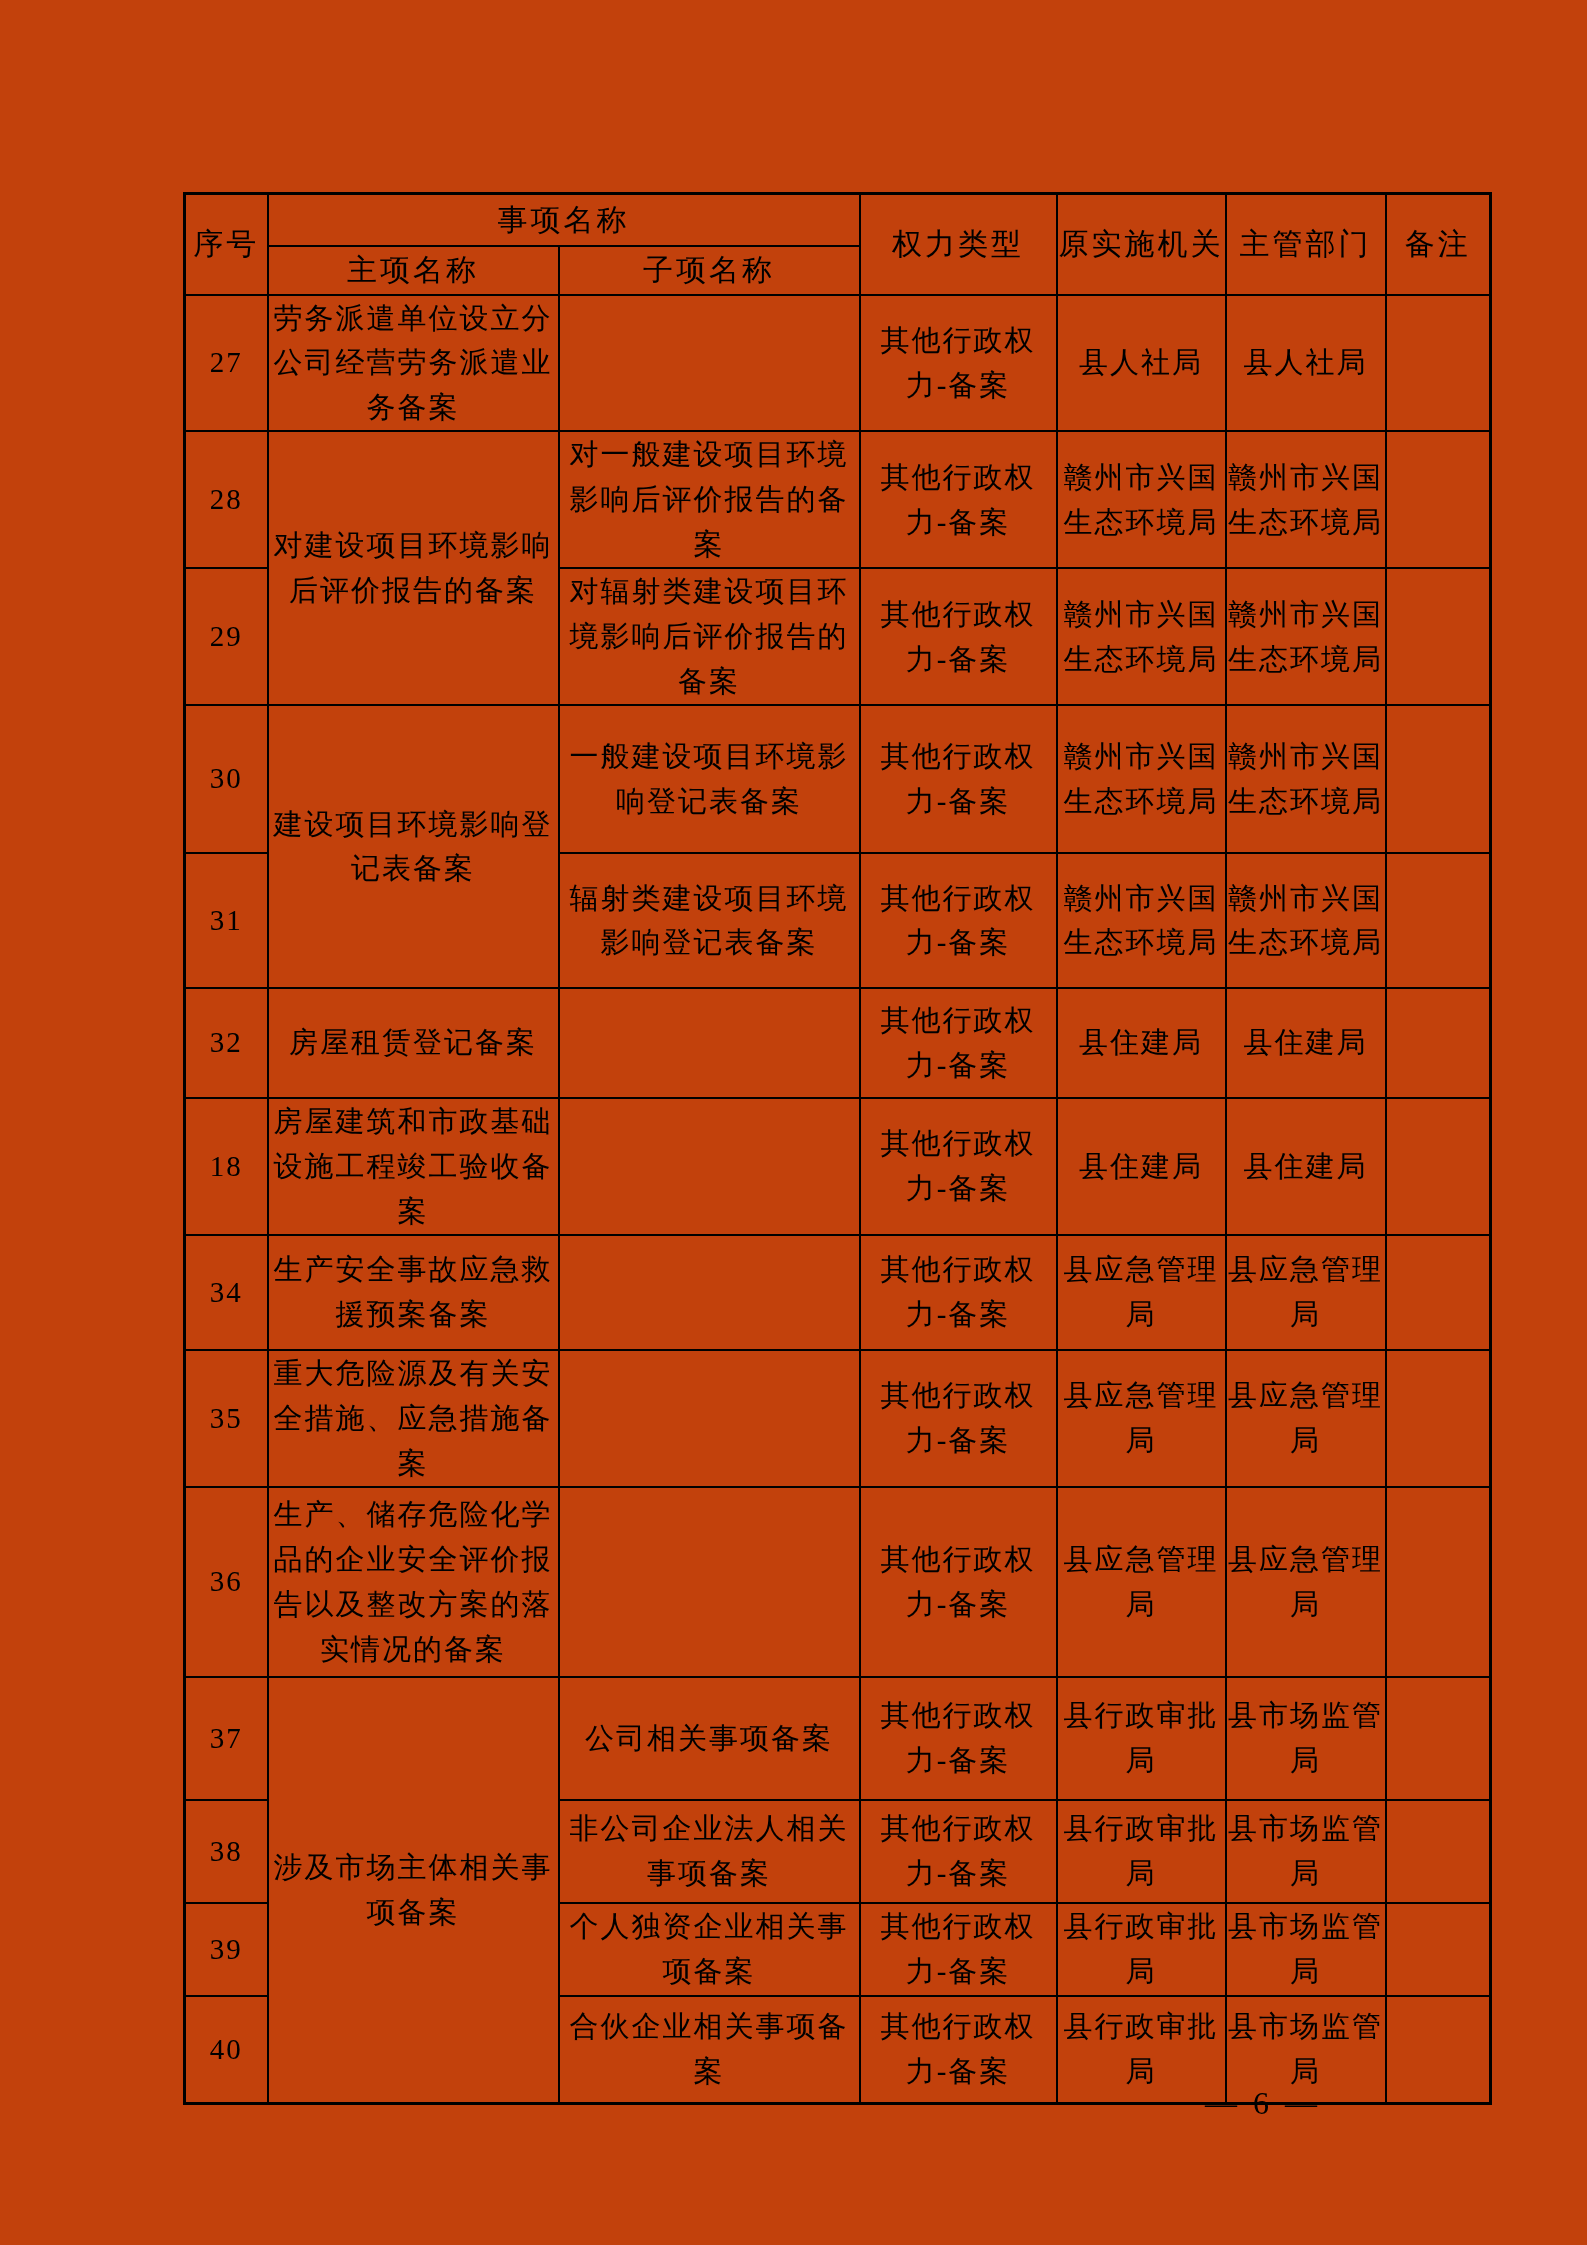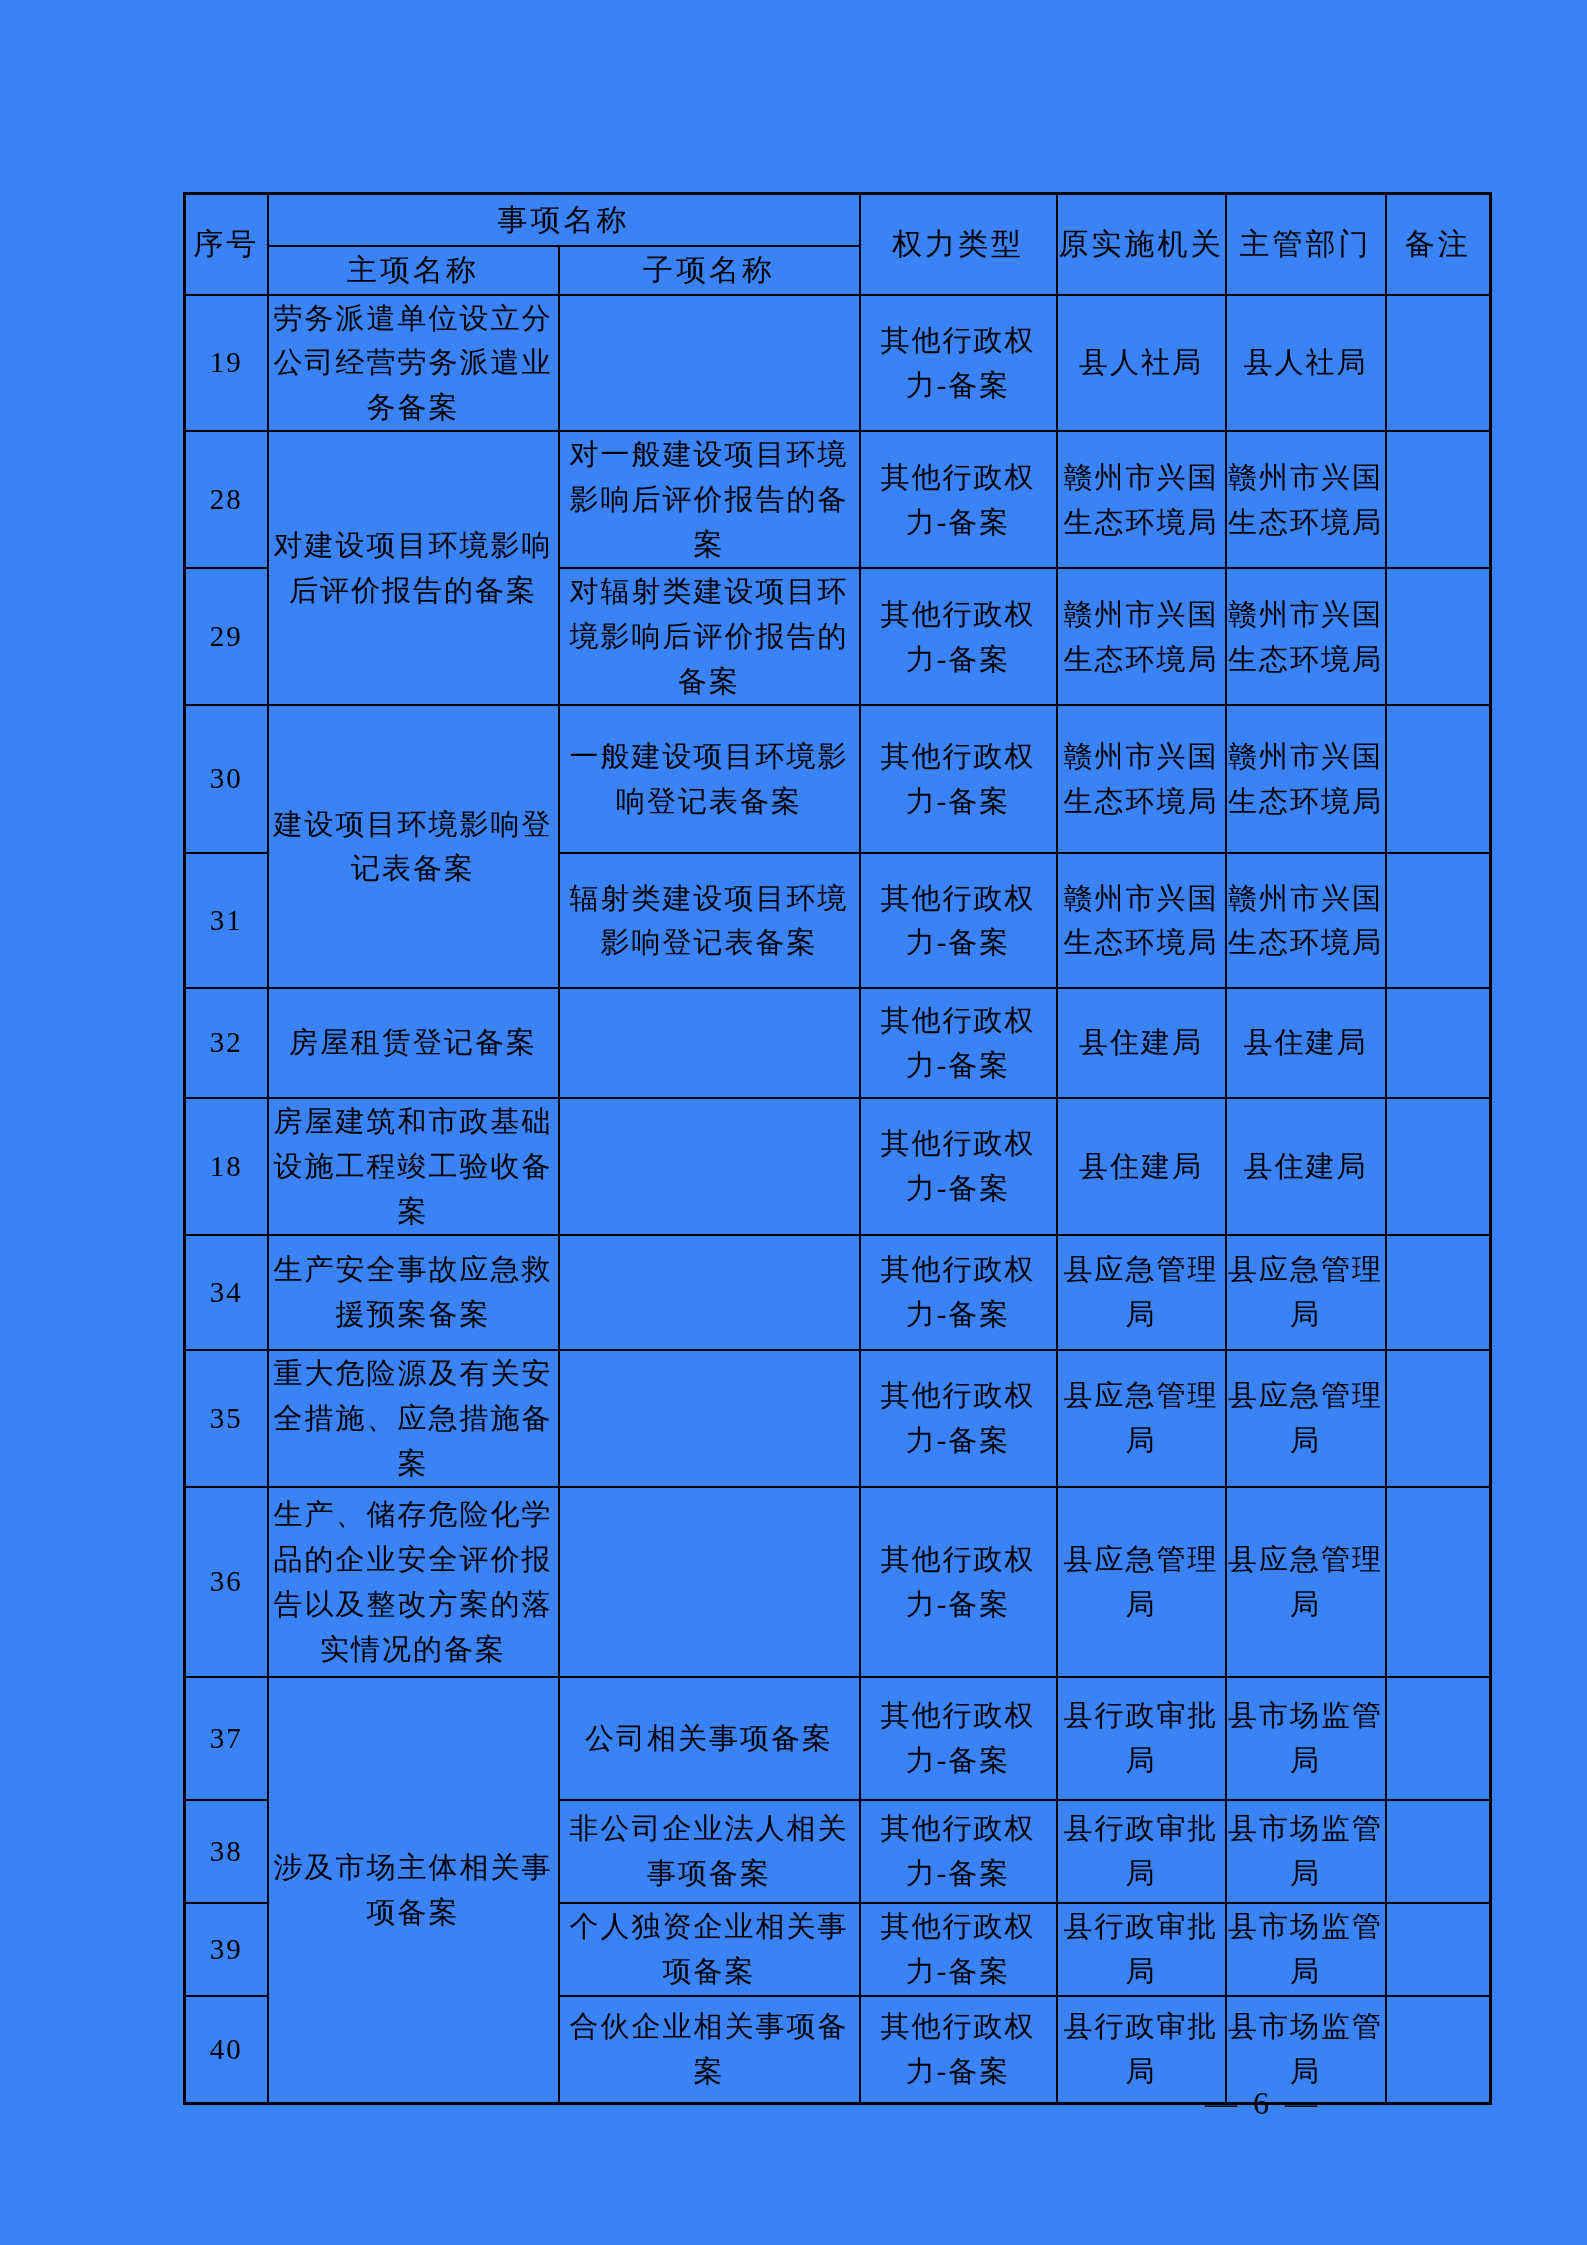--- a/index.html
+++ b/index.html
@@ -4,21 +4,21 @@
 <style>
   html, body {
     margin: 0;
     padding: 0;
     background: #ffffff;
   }
   .page {
     position: relative;
     width: 1587px;
     height: 2245px;
-    background: #3b82f6;
+    background: #c2410c;
     color: #000000;
     font-family: "Liberation Serif", "DejaVu Serif", serif;
     overflow: hidden;
   }
   table.doc-table {
     position: absolute;
     left: 183px;
     top: 192px;
     width: 1306px;
     border-collapse: collapse;
@@ -84,21 +84,21 @@
         <th rowspan="2" class="c-origin">原实施机关</th>
         <th rowspan="2">主管部门</th>
         <th rowspan="2">备注</th>
       </tr>
       <tr style="height:49px">
         <th>主项名称</th>
         <th>子项名称</th>
       </tr>
 
       <tr style="height:130px">
-        <td>19</td>
+        <td>27</td>
         <td class="c-main">劳务派遣单位设立分公司经营劳务派遣业务备案</td>
         <td class="c-sub"></td>
         <td class="c-power">其他行政权力-备案</td>
         <td class="c-origin">县人社局</td>
         <td class="c-dept">县人社局</td>
         <td class="c-remark"></td>
       </tr>
 
       <tr style="height:135px">
         <td>28</td>

